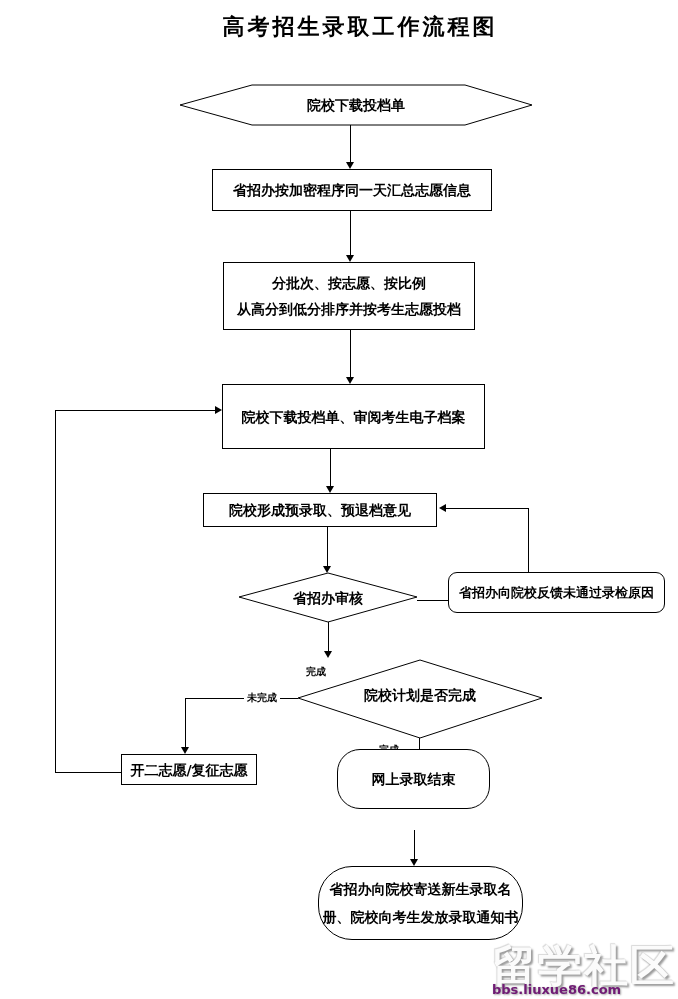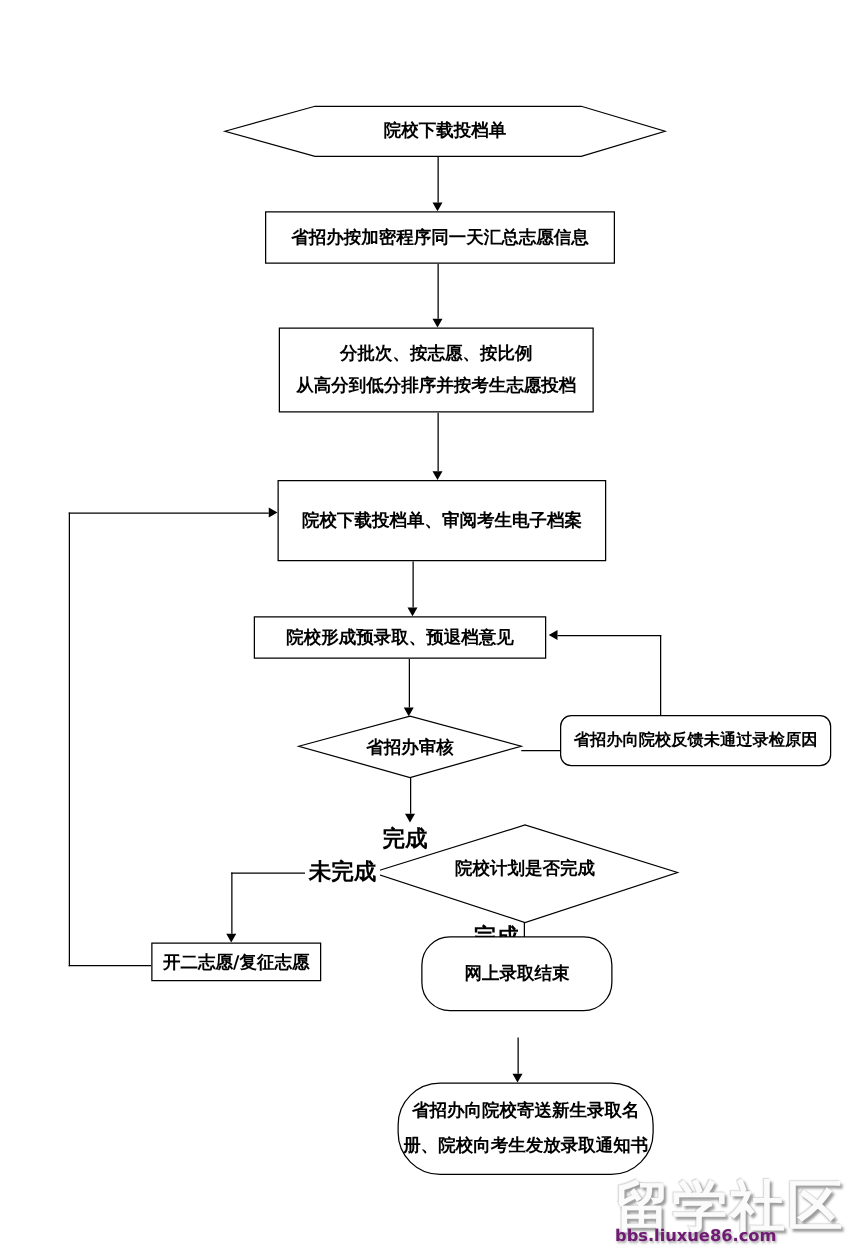--- a/index.html
+++ b/index.html
@@ -15,21 +15,21 @@
   .rect-node{
     position:absolute;box-sizing:border-box;border:1px solid #000;background:#fff;
     display:flex;flex-direction:column;align-items:center;justify-content:center;
     text-align:center;font-weight:bold;font-size:14px;line-height:26px;color:#000;
   }
   .hline{position:absolute;height:1px;background:#000;}
   .vline{position:absolute;width:1px;background:#000;}
   .arr-down{position:absolute;width:0;height:0;border-left:4px solid transparent;border-right:4px solid transparent;border-top:7px solid #000;}
   .arr-right{position:absolute;width:0;height:0;border-top:4px solid transparent;border-bottom:4px solid transparent;border-left:7px solid #000;}
   .arr-left{position:absolute;width:0;height:0;border-top:4px solid transparent;border-bottom:4px solid transparent;border-right:7px solid #000;}
-  .edge-label{position:absolute;font-weight:bold;font-size:18px;line-height:16px;color:#000;}
+  .edge-label{position:absolute;font-weight:bold;font-size:10px;line-height:16px;color:#000;}
   .edge-label.on-line{background:#fff;padding:0 3px;}
   #title{
     position:absolute;left:205px;top:12px;width:310px;text-align:center;
     font-size:22px;font-weight:bold;letter-spacing:3px;color:#000;
   }
   #watermark{
     position:absolute;right:2px;bottom:0px;text-align:left;font-weight:bold;user-select:none;
   }
   #watermark .wm-brand{
     display:block;font-size:44px;line-height:46px;letter-spacing:2px;
@@ -38,20 +38,21 @@
   #watermark .wm-site{
     display:block;margin-top:-8px;font-size:13px;line-height:18px;
     color:#701a75;text-shadow:1px 1px 2px #a8a8a8,0 0 1px #c6c6c6;
   }
 </style>
 </head>
 <body>
 
 <div id="canvas">
 
+  <div id="title">高考招生录取工作流程图</div>
 
   <svg class="shape-layer" width="678" height="999" viewBox="0 0 678 999">
     <polygon points="180,105 252,85 465,85 532,105 465,125 252,125" fill="#ffffff" stroke="#000000" stroke-width="1"></polygon>
     <polygon points="239,597 328,573 417,597 328,622" fill="#ffffff" stroke="#000000" stroke-width="1"></polygon>
     <polygon points="298,698 420,660 542,698 420,738" fill="#ffffff" stroke="#000000" stroke-width="1"></polygon>
   </svg>
 
   <div class="vline" style="left:350px;top:125px;height:37px;"></div>
   <div class="arr-down" style="left:346px;top:162px;"></div>
 

